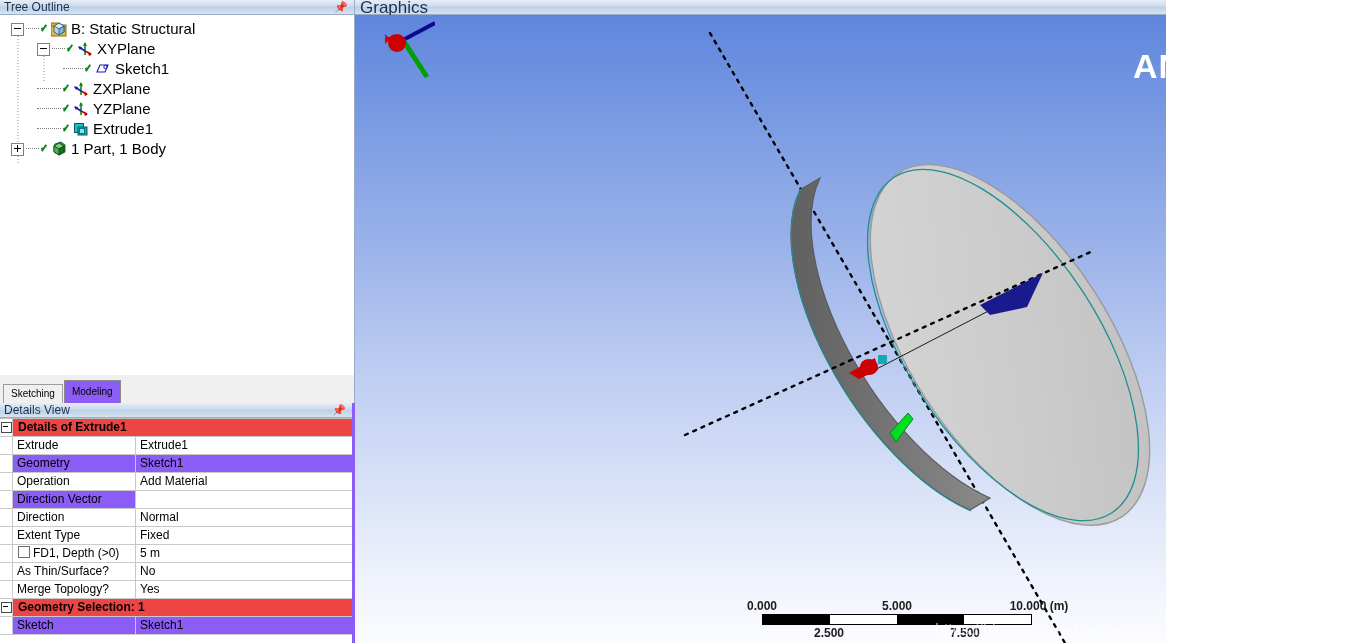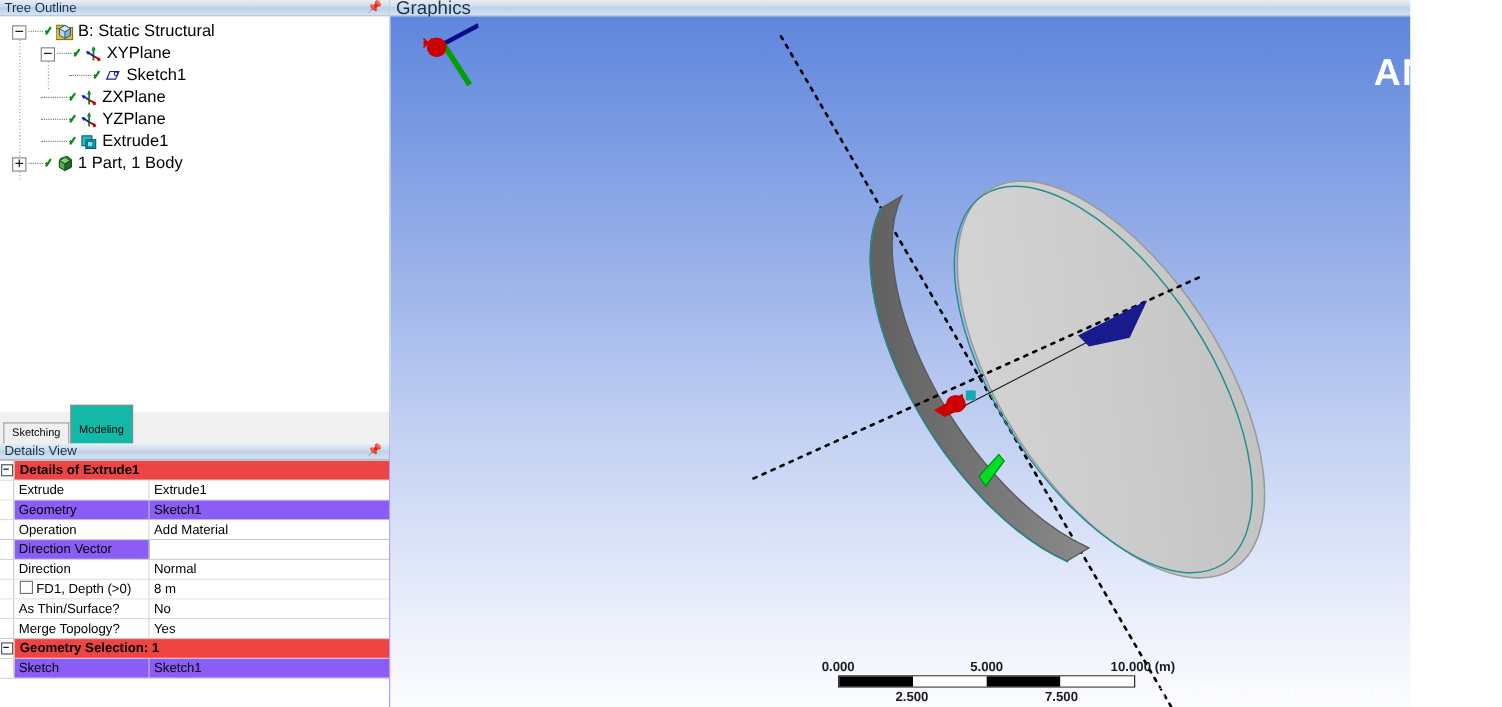--- a/index.html
+++ b/index.html
@@ -10,21 +10,21 @@
     height: 643px;
     overflow: hidden;
     background: #ffffff;
     font-family: "Liberation Sans", sans-serif;
     font-size: 12px;
     color: #000000;
   }
 
   #app {
     position: relative;
-    width: 1282px;
+    width: 1166px;
     height: 643px;
     display: flex;
     flex-direction: row;
   }
 
   
   #left-col {
     position: relative;
     width: 355px;
     height: 643px;
@@ -160,33 +160,33 @@
     background: #f0f0f0;
     border: 1px solid #9c9c9c;
     border-bottom: none;
     margin-right: 1px;
     line-height: 14px;
     position: relative;
     top: 1px;
     cursor: default;
   }
   .tab.active {
-    background: #14b8a6;
+    background: #8b5cf6;
     border-color: #8a8a8a;
-    padding-top: 16px;
+    padding-top: 4px;
     padding-bottom: 4px;
     top: 0px;
     z-index: 2;
   }
 
   
   #details-panel {
     flex: 1 1 auto;
     background: #ffffff;
-    border-right: 1px solid #8b5cf6;
+    border-right: 3px solid #8b5cf6;
     box-sizing: border-box;
     display: flex;
     flex-direction: column;
     overflow: hidden;
   }
   #details-table {
     flex: 1 1 auto;
     overflow: hidden;
     border-top: 1px solid #bfbfbf;
     box-sizing: border-box;
@@ -516,27 +516,32 @@
           <div class="dgutter"></div>
           <div class="dname">Direction Vector</div>
         </div>
 
         <div class="drow">
           <div class="dgutter"></div>
           <div class="dname">Direction</div>
           <div class="dval">Normal</div>
         </div>
 
+        <div class="drow">
+          <div class="dgutter"></div>
+          <div class="dname">Extent Type</div>
+          <div class="dval">Fixed</div>
+        </div>
 
         <div class="drow">
           <div class="dgutter"></div>
           <div class="dname">
             <span class="cbox"></span><span>FD1,  Depth (&gt;0)</span>
           </div>
-          <div class="dval">8 m</div>
+          <div class="dval">5 m</div>
         </div>
 
         <div class="drow">
           <div class="dgutter"></div>
           <div class="dname">As Thin/Surface?</div>
           <div class="dval">No</div>
         </div>
 
         <div class="drow">
           <div class="dgutter"></div>

